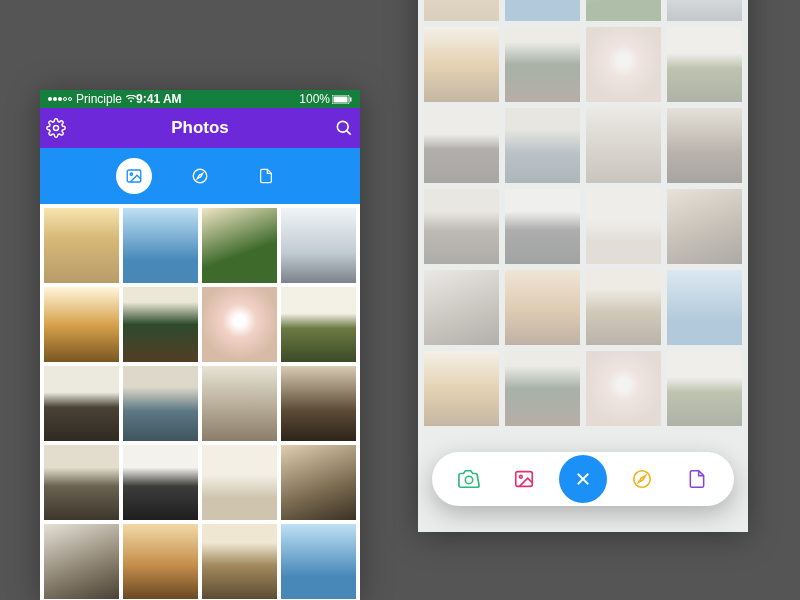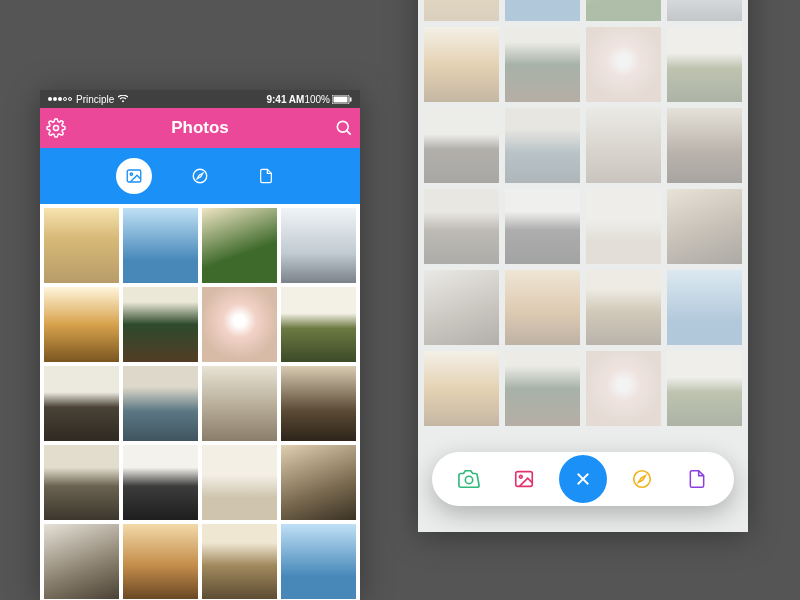--- a/index.html
+++ b/index.html
@@ -15,36 +15,36 @@
   .phone-left {
     position: absolute;
     left: 40px; top: 90px;
     width: 320px; height: 510px;
     background: #fff;
     box-shadow: 0 4px 30px rgba(0,0,0,.35);
     overflow: hidden;
   }
   .statusbar {
     height: 18px;
-    background: #404040;
+    background: #15803d;
     color: #fff;
-    font-size: 10px;
+    font-size: 12px;
     display: flex; align-items: center;
     padding: 0 8px;
   }
   .statusbar .left { display: flex; align-items: center; gap: 4px; }
-  .statusbar .center { flex: 1; text-align: right; font-weight: 600; }
+  .statusbar .center { flex: 1; text-align: left; font-weight: 600; }
   .statusbar .right { display: flex; align-items: center; gap: 2px; }
   .dots { display: flex; gap: 1px; }
   .dot { width: 4px; height: 4px; border-radius: 50%; background: #fff; }
   .dot.hollow { background: transparent; border: 0.8px solid #fff; }
 
   .navbar {
     height: 40px;
-    background: #ec4899;
+    background: #6d28d9;
     color: #fff;
     display: flex; align-items: center; justify-content: space-between;
     padding: 0 6px;
   }
   .navbar .title { font-size: 17px; font-weight: 600; }
 
   .tabs {
     height: 56px;
     background: #1b90f7;
     display: flex;

